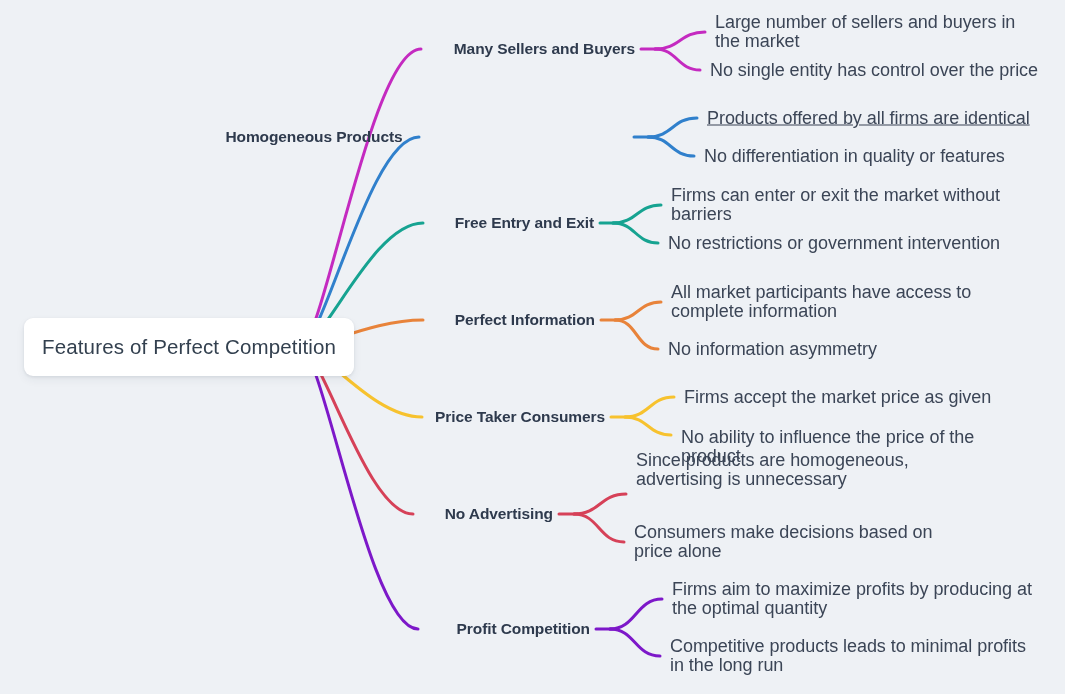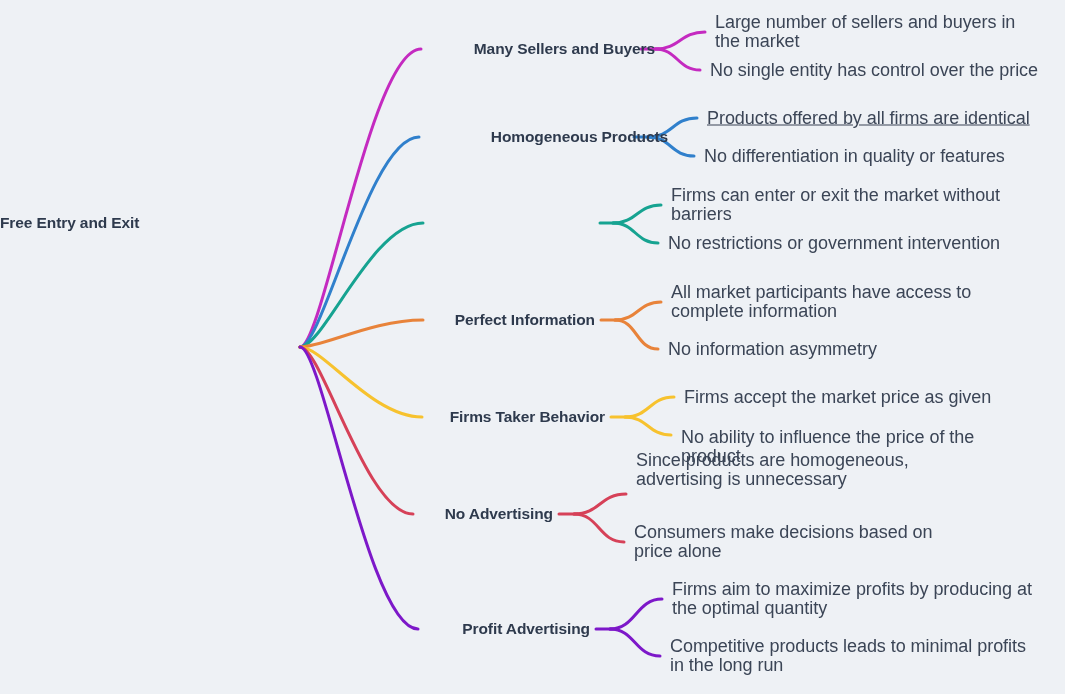--- a/index.html
+++ b/index.html
@@ -122,38 +122,41 @@
         <path d="M 574 514 C 599 514, 599 542, 624 542" stroke="#d64158" stroke-width="3" fill="none" stroke-linecap="round"></path>
       </g>
       <g>
         <path d="M 300 347 C 322.715 347, 369.325 629, 418 629" stroke="#7d18c9" stroke-width="3" fill="none" stroke-linecap="round"></path>
         <path d="M 596 629 L 614 629" stroke="#7d18c9" stroke-width="3" fill="none" stroke-linecap="round"></path>
         <path d="M 610 629 C 636 629, 636 599, 662 599" stroke="#7d18c9" stroke-width="3" fill="none" stroke-linecap="round"></path>
         <path d="M 610 629 C 635 629, 635 656, 660 656" stroke="#7d18c9" stroke-width="3" fill="none" stroke-linecap="round"></path>
       </g>
     </svg>
 
+  <div id="root-node">
+    <span class="root-label">Features of Perfect Competition</span>
+  </div>
 
   <div id="label-layer">
-      <div class="branch-label" style="top: 49px; left: 0px; width: 635px; text-align: right; padding-right: 0px; margin-left: 20px;">Many Sellers and Buyers</div>
+      <div class="branch-label" style="top: 49px; left: 0px; width: 635px; text-align: right; padding-right: 0px;">Many Sellers and Buyers</div>
       <div class="leaf-label" style="left: 715px; top: 32px; width: 330px;">Large number of sellers and buyers in the market</div>
       <div class="leaf-label" style="left: 710px; top: 70px; width: 330px;">No single entity has control over the price</div>
-      <div class="branch-label" style="top: 137px; left: 0px; width: 628px; text-align: right; padding-right: 0px; margin-left: 40px;">Homogeneous Products</div>
+      <div class="branch-label" style="top: 137px; left: 0px; width: 628px; text-align: center; padding-right: 0px;">Homogeneous Products</div>
       <div class="leaf-label" style="left: 707px; top: 118px; width: 330px; text-decoration: underline;">Products offered by all firms are identical</div>
       <div class="leaf-label" style="left: 704px; top: 156px; width: 330px;">No differentiation in quality or features</div>
-      <div class="branch-label" style="top: 223px; left: 0px; width: 594px; text-align: left; padding-right: 0px;">Free Entry and Exit</div>
+      <div class="branch-label" style="top: 223px; left: 0px; width: 594px; text-align: right; padding-right: 0px;">Free Entry and Exit</div>
       <div class="leaf-label" style="left: 671px; top: 205px; width: 340px;">Firms can enter or exit the market without barriers</div>
       <div class="leaf-label" style="left: 668px; top: 243px; width: 340px;">No restrictions or government intervention</div>
       <div class="branch-label" style="top: 320px; left: 0px; width: 595px; text-align: right; padding-right: 0px;">Perfect Information</div>
       <div class="leaf-label" style="left: 671px; top: 302px; width: 315px;">All market participants have access to complete information</div>
       <div class="leaf-label" style="left: 668px; top: 349px; width: 315px;">No information asymmetry</div>
-      <div class="branch-label" style="top: 417px; left: 0px; width: 605px; text-align: right; padding-right: 0px;">Firms Taker Behavior</div>
+      <div class="branch-label" style="top: 417px; left: 0px; width: 605px; text-align: right; padding-right: 0px;">Price Taker Consumers</div>
       <div class="leaf-label" style="left: 684px; top: 397px; width: 330px;">Firms accept the market price as given</div>
       <div class="leaf-label" style="left: 681px; top: 435px; width: 330px; margin-top: 12px;">No ability to influence the price of the product</div>
       <div class="branch-label" style="top: 514px; left: 0px; width: 553px; text-align: right; padding-right: 0px;">No Advertising</div>
       <div class="leaf-label" style="left: 636px; top: 470px; width: 310px;">Since products are homogeneous, advertising is unnecessary</div>
       <div class="leaf-label" style="left: 634px; top: 542px; width: 330px;">Consumers make decisions based on price alone</div>
-      <div class="branch-label" style="top: 629px; left: 0px; width: 590px; text-align: right; padding-right: 0px;">Profit Advertising</div>
+      <div class="branch-label" style="top: 629px; left: 0px; width: 590px; text-align: right; padding-right: 0px;">Profit Competition</div>
       <div class="leaf-label" style="left: 672px; top: 599px; width: 370px;">Firms aim to maximize profits by producing at the optimal quantity</div>
       <div class="leaf-label" style="left: 670px; top: 656px; width: 370px;">Competitive products leads to minimal profits in the long run</div>
     </div>
 
 </div>
 
 </body></html>

